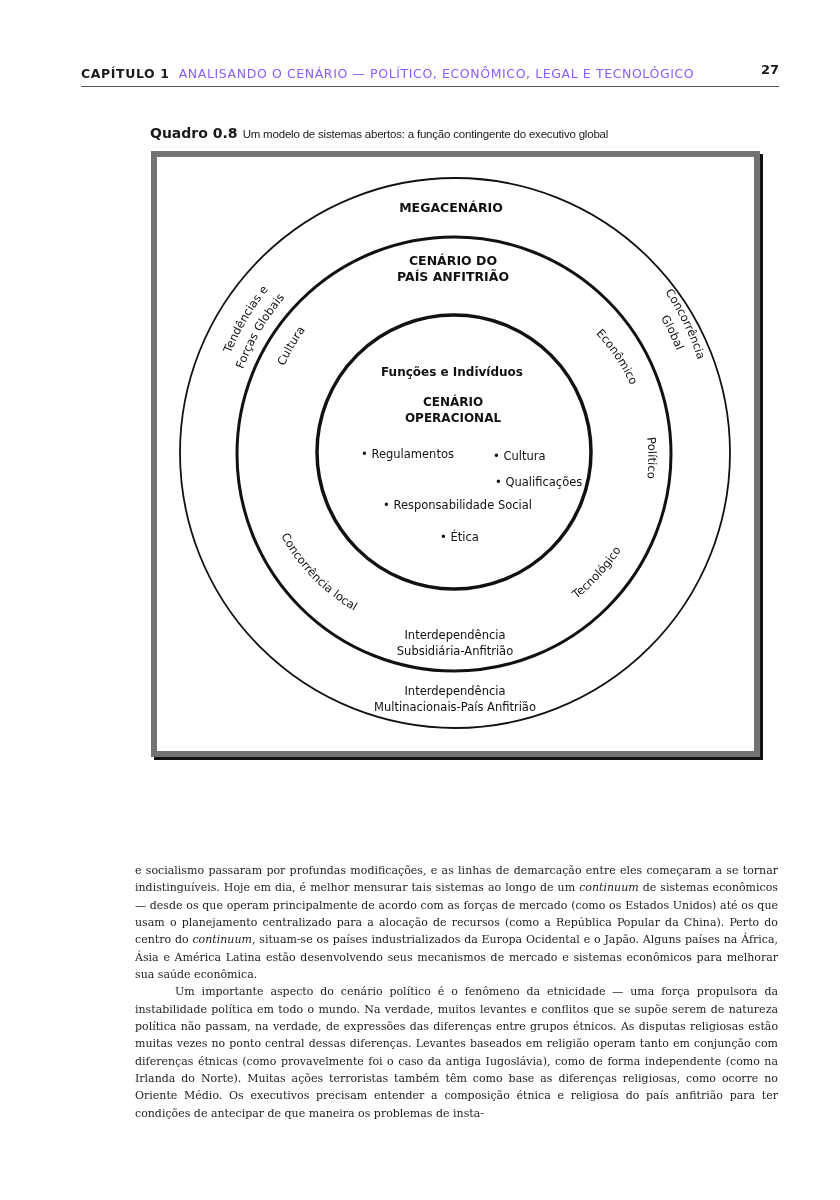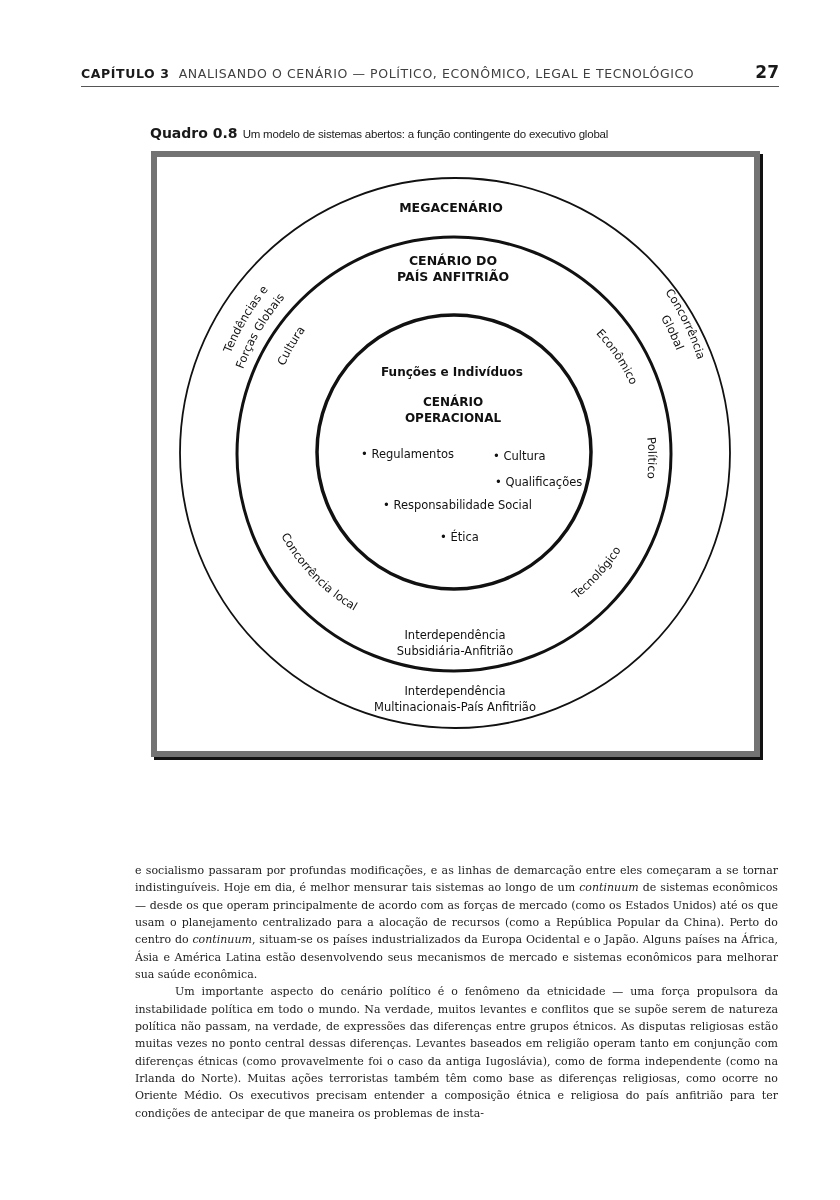--- a/index.html
+++ b/index.html
@@ -1,37 +1,37 @@
 <!DOCTYPE html>
 <html><head>
 <meta charset="utf-8">
 <style>
   html, body { margin:0; padding:0; background:#ffffff; }
   body { width:840px; height:1200px; position:relative; overflow:hidden; color:#1a1a1a; }
   .header { position:absolute; left:81px; top:64px; width:698px; height:22px; font-family:"DejaVu Sans", sans-serif; }
   .header .chap { position:absolute; left:0; top:2px; font-size:12.5px; letter-spacing:0.6px; }
   .header .chap b { font-weight:bold; }
-  .header .chap span.t { color:#404040; }
-  .header .pg { position:absolute; right:0; top:-2px; font-size:17px; font-weight:bold; }
+  .header .chap span.t { color:#8b5cf6; }
+  .header .pg { position:absolute; right:0; top:-2px; font-size:13px; font-weight:bold; }
   .rule { position:absolute; left:81px; top:86px; width:698px; height:1px; background:#555; }
   .caption { position:absolute; left:150px; top:123px; font-family:"DejaVu Sans", sans-serif; white-space:nowrap; }
   .caption .lbl { font-weight:bold; font-size:14px; }
   .caption .txt { font-family:"Liberation Sans", sans-serif; font-size:11.5px; margin-left:0; letter-spacing:-0.2px; }
   .figure { position:absolute; left:151px; top:151px; width:597px; height:594px; border:6px solid #737373; box-shadow:3px 3px 0 #111; background:#fff; }
   .figure svg { position:absolute; left:-151px; top:-151px; }
   .body-text { position:absolute; left:135px; top:862px; width:643px; font-family:"DejaVu Serif", serif; font-size:11px; line-height:17.35px; text-align:justify; color:#222; }
   .body-text p { margin:0; }
   .body-text p.indent { text-indent:40px; }
   .svgt { font-family:"DejaVu Sans", sans-serif; fill:#111; }
 </style>
 </head>
 <body>
 
 <div class="header">
-  <div class="chap"><b>CAPÍTULO 3</b>&nbsp;&nbsp;<span class="t">ANALISANDO O CENÁRIO — POLÍTICO, ECONÔMICO, LEGAL E TECNOLÓGICO</span></div>
+  <div class="chap"><b>CAPÍTULO 1</b>&nbsp;&nbsp;<span class="t">ANALISANDO O CENÁRIO — POLÍTICO, ECONÔMICO, LEGAL E TECNOLÓGICO</span></div>
   <div class="pg">27</div>
 </div>
 <div class="rule"></div>
 
 <div class="caption">
   <span class="lbl">Quadro 0.8</span>
   <span class="txt">Um modelo de sistemas abertos: a função contingente do executivo global</span>
 </div>
 
 <div class="figure">

